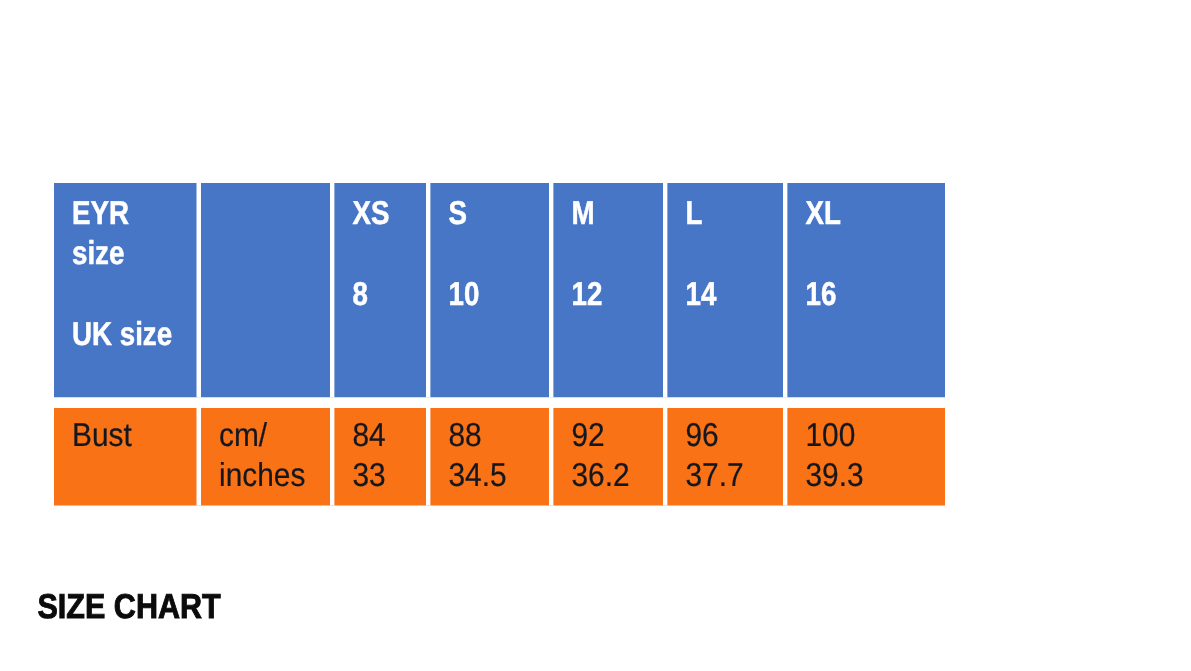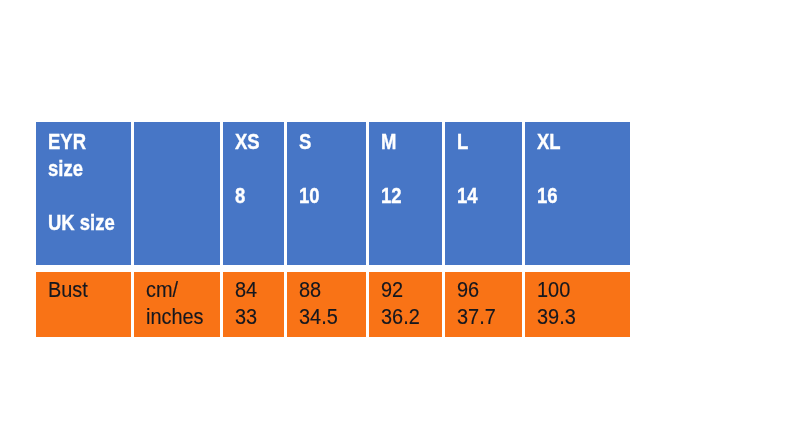--- a/index.html
+++ b/index.html
@@ -159,14 +159,15 @@
           <span class="ln"><span class="sx">37.7</span></span>
         </td>
         <td class="body-cell last" style="width:85px">
           <span class="ln"><span class="sx">100</span></span>
           <span class="ln"><span class="sx">39.3</span></span>
         </td>
       </tr>
     </tbody>
   </table>
 
+  <div id="size-chart-caption"><span class="sx">SIZE CHART</span></div>
 
 </div>
 
 </body></html>

